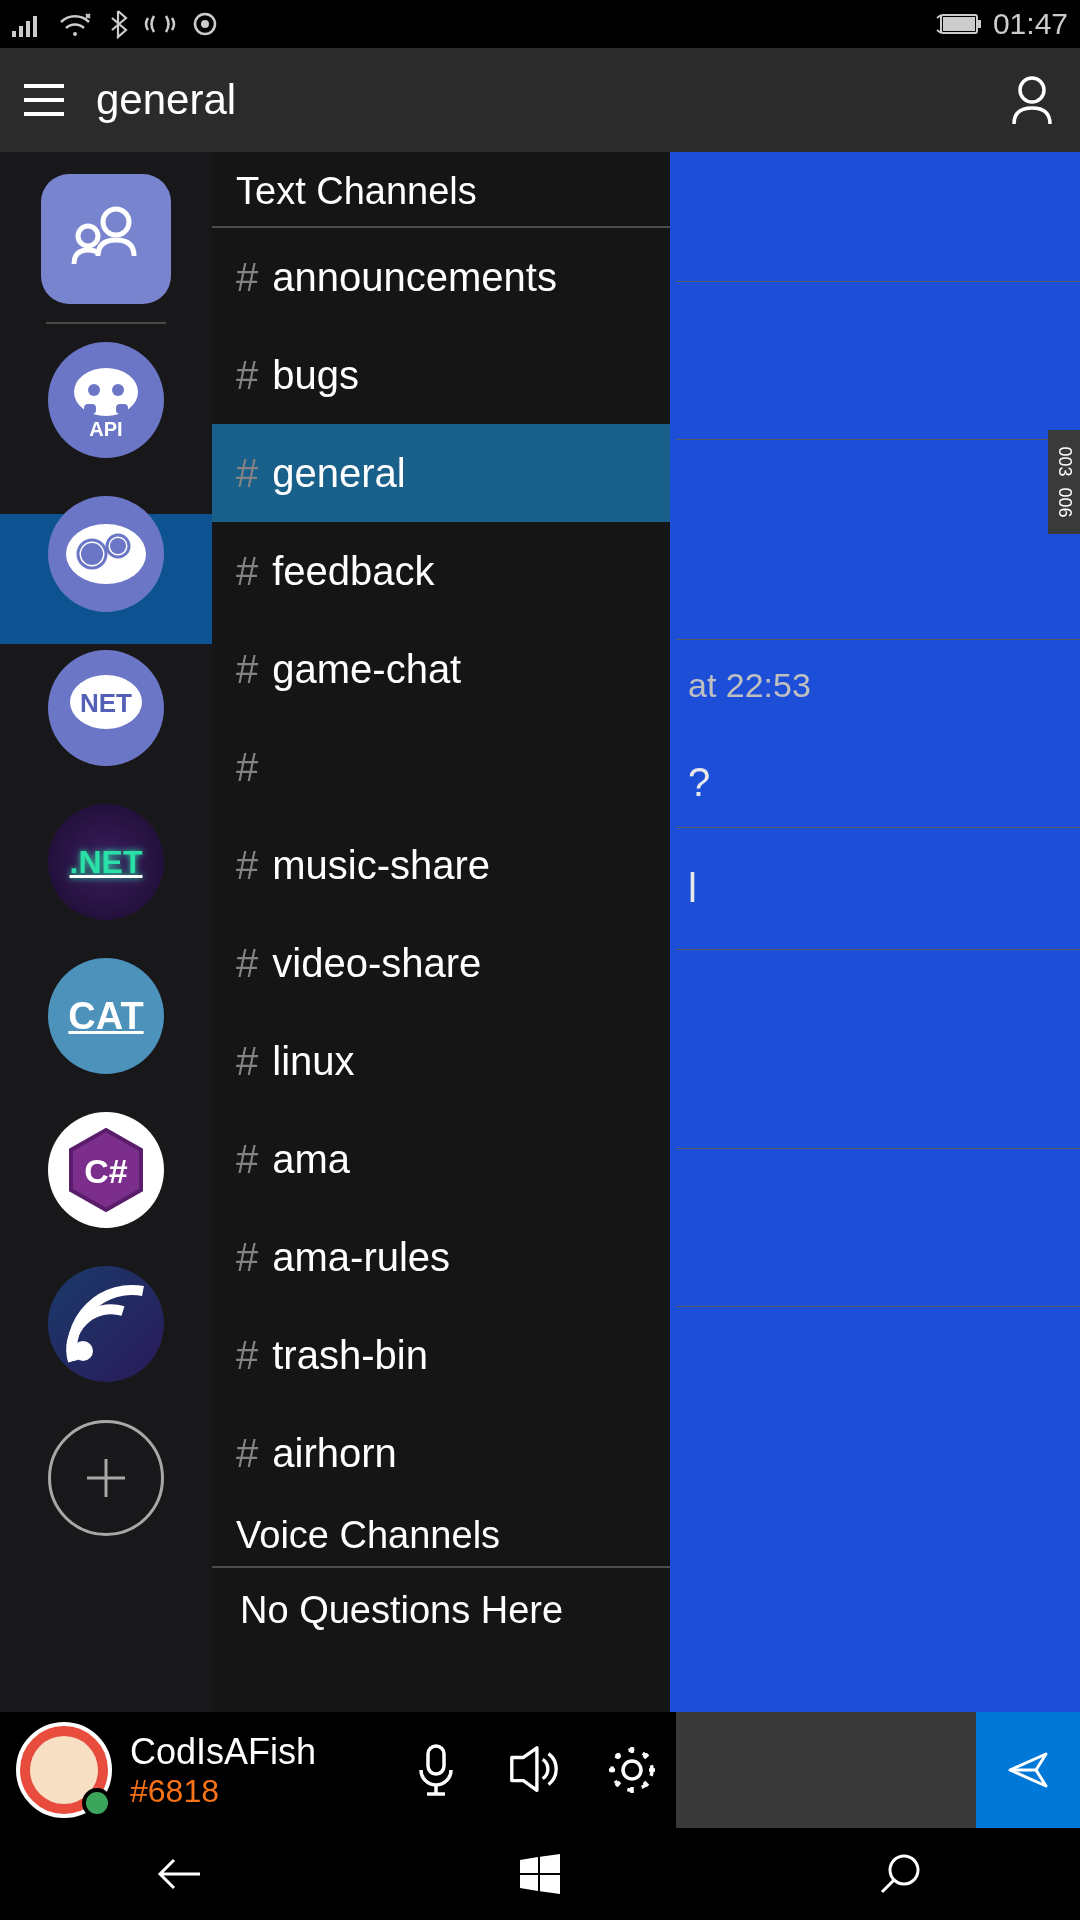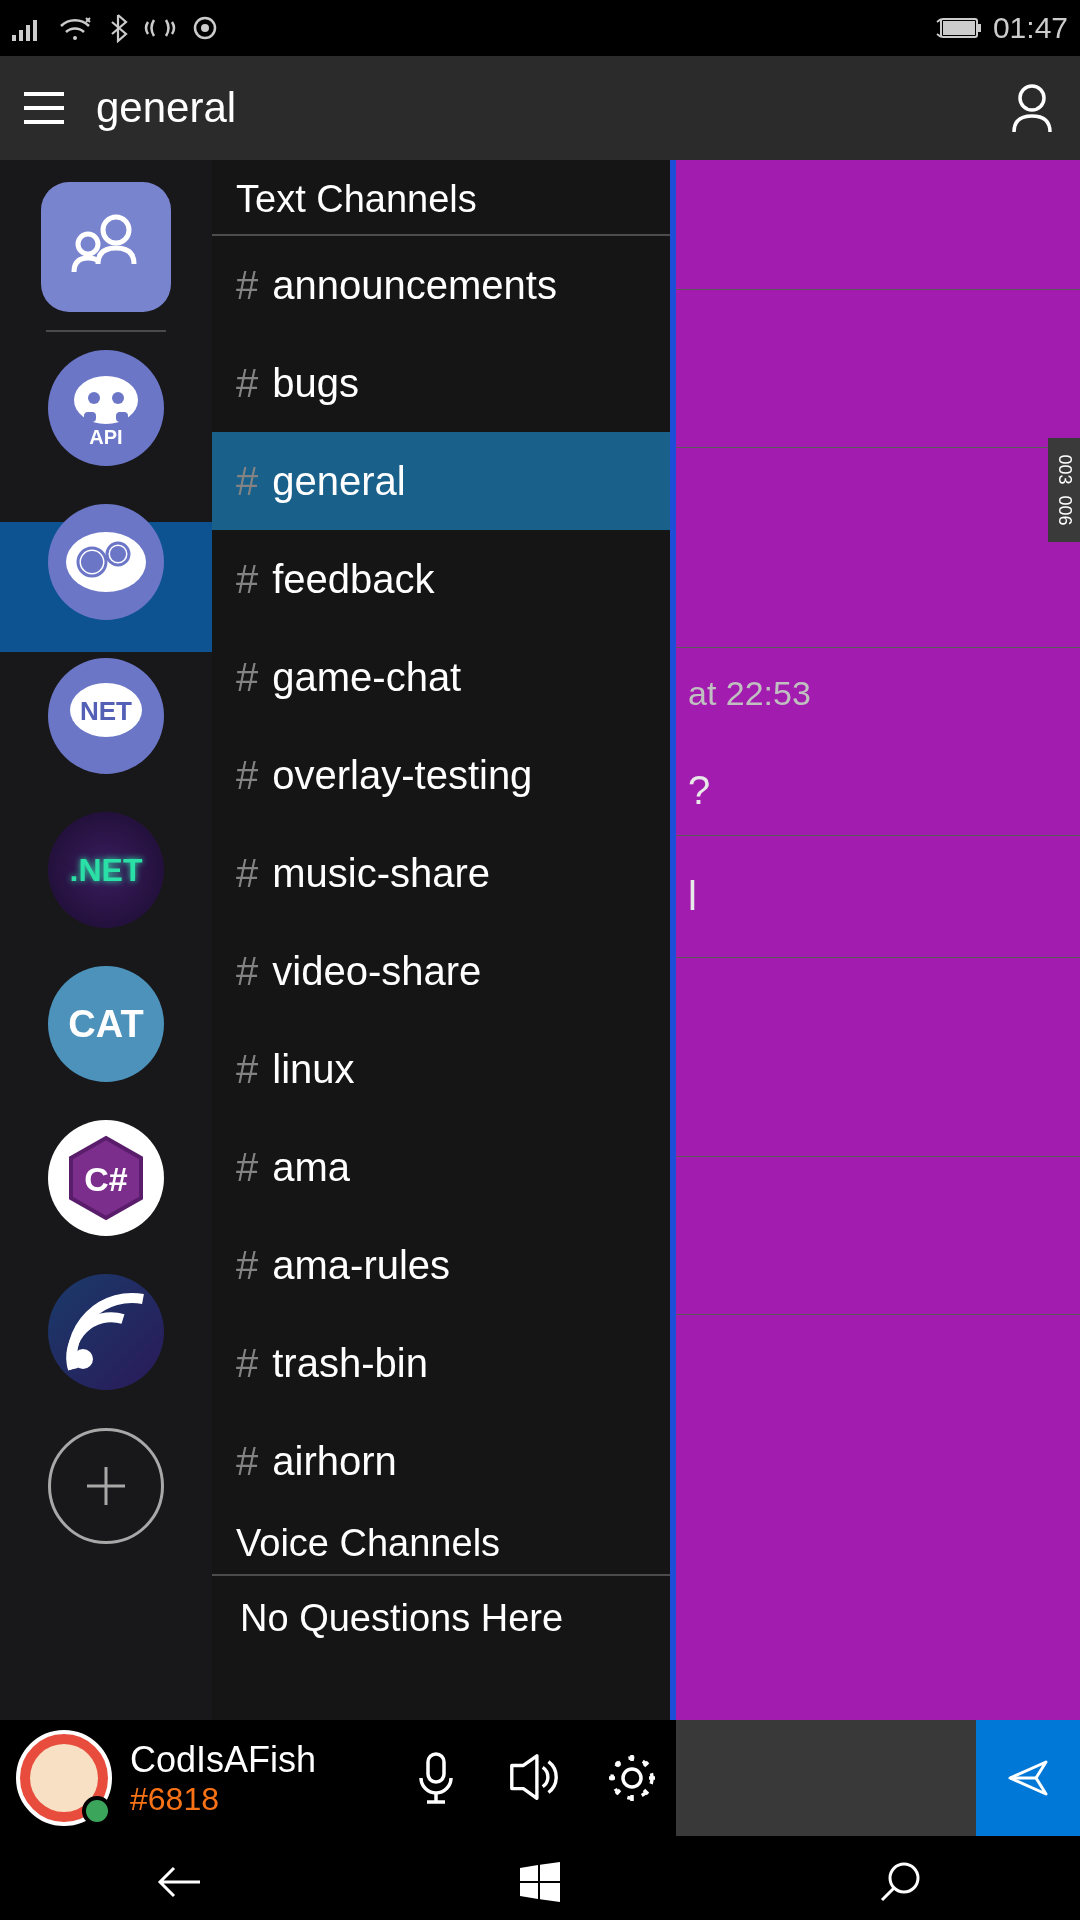--- a/index.html
+++ b/index.html
@@ -7,21 +7,21 @@
   width: 1080px;
   height: 1920px;
   background: #000;
   color: #fff;
   font-family: "Segoe UI", -apple-system, sans-serif;
   overflow: hidden;
 }
 
 
 .status-bar {
-  height: 56px;
+  height: 48px;
   display: flex;
   align-items: center;
   justify-content: space-between;
   padding: 0 12px;
   background: #000;
   font-size: 28px;
   border-radius: 19px;
 }
 .status-left, .status-right {
   display: flex;
@@ -67,20 +67,21 @@
   position: absolute;
   left: 0; top: 0;
   width: 212px;
   height: 100%;
   background: #18181a;
   display: flex;
   flex-direction: column;
   align-items: center;
   padding-top: 22px;
   gap: 38px;
+  text-decoration: underline;
 }
 .server-btn {
   width: 116px; height: 116px;
   border-radius: 50%;
   display:flex; align-items:center; justify-content:center;
   font-size: 32px;
   font-weight: 600;
   color:#fff;
   position: relative;
 }
@@ -158,21 +159,21 @@
   font-size: 38px;
 }
 
 
 .chat {
   position:absolute;
   left: 676px;
   top: 0;
   right: 0;
   height: 100%;
-  background:#a21caf;
+  background:#1d4ed8;
 }
 .msg-meta {
   font-size:34px;
   color:#c0c0c0;
   padding: 20px 0 10px 0;
 }
 .msg-text {
   font-size: 40px;
   color:#e8e8e8;
 }
@@ -462,21 +463,20 @@
         <div class="channel">
           <span class="hash">#</span>
           <span>feedback</span>
         </div>
         <div class="channel">
           <span class="hash">#</span>
           <span>game-chat</span>
         </div>
         <div class="channel">
           <span class="hash">#</span>
-          <span>overlay-testing</span>
         </div>
         <div class="channel">
           <span class="hash">#</span>
           <span>music-share</span>
         </div>
         <div class="channel">
           <span class="hash">#</span>
           <span>video-share</span>
         </div>
         <div class="channel">

